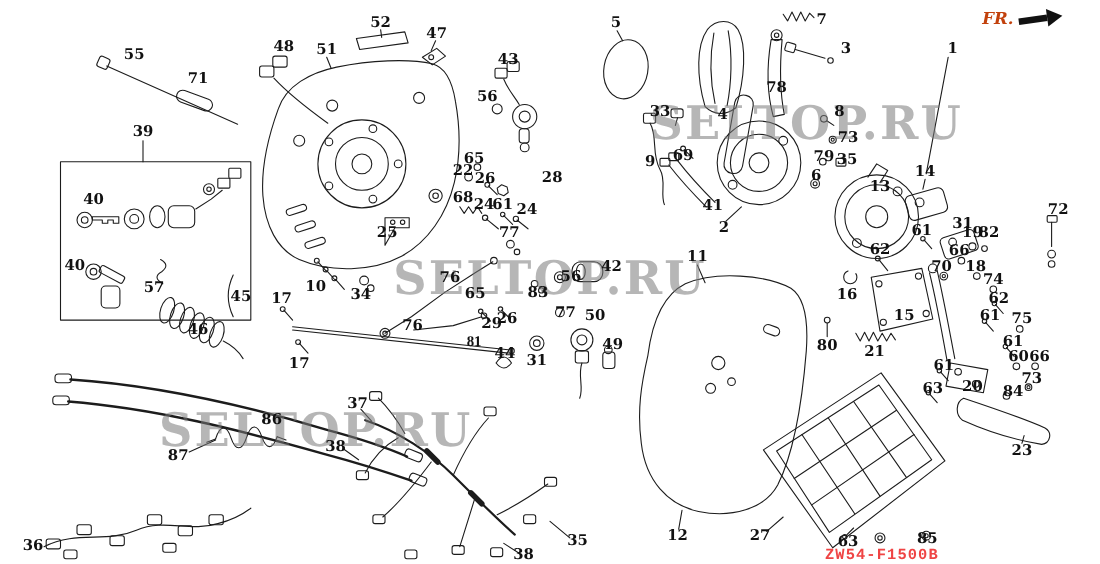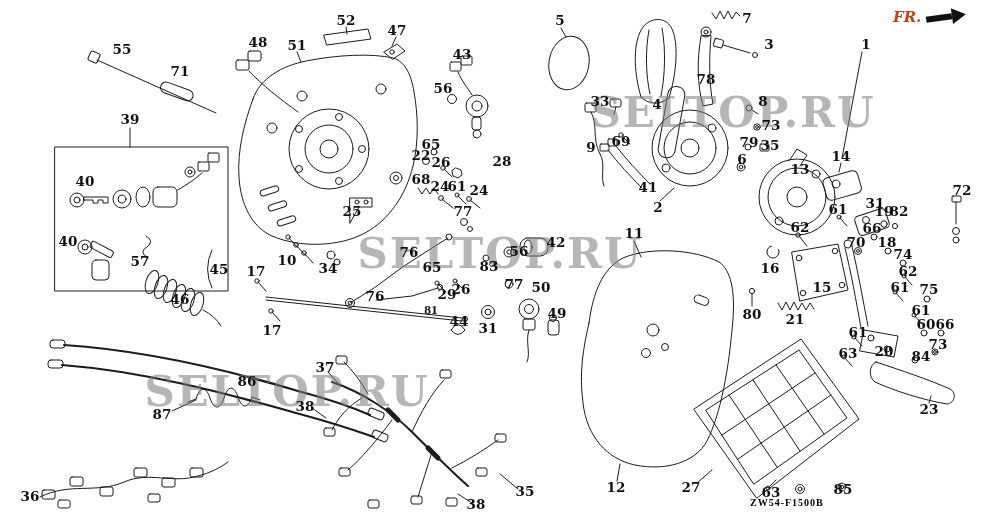--- a/index.html
+++ b/index.html
@@ -30,22 +30,22 @@
   .fr {
     position: absolute; left: 893px; top: 6px; z-index: 4;
     display: flex; align-items: center; gap: 3px;
   }
   .fr-label {
     font-family: "DejaVu Serif", serif; font-style: italic;
     font-weight: 700; font-size: 15px; color: #c2410c;
   }
   .part-code {
     position: absolute; left: 750px; top: 497px; z-index: 4;
-    font-family: Liberation Serif, serif; font-weight: 700;
-    font-size: 10px; letter-spacing: 1px; color: #000000;
+    font-family: Liberation Mono, monospace; font-weight: 700;
+    font-size: 14px; letter-spacing: 1px; color: #ef4444;
   }
 </style>
 </head>
 <body>
 
 <div class="stage">
 
   <svg class="art" width="1000" height="513" viewBox="0 0 1000 513">
     <g>
       <line x1="97" y1="60" x2="216" y2="113"></line>

